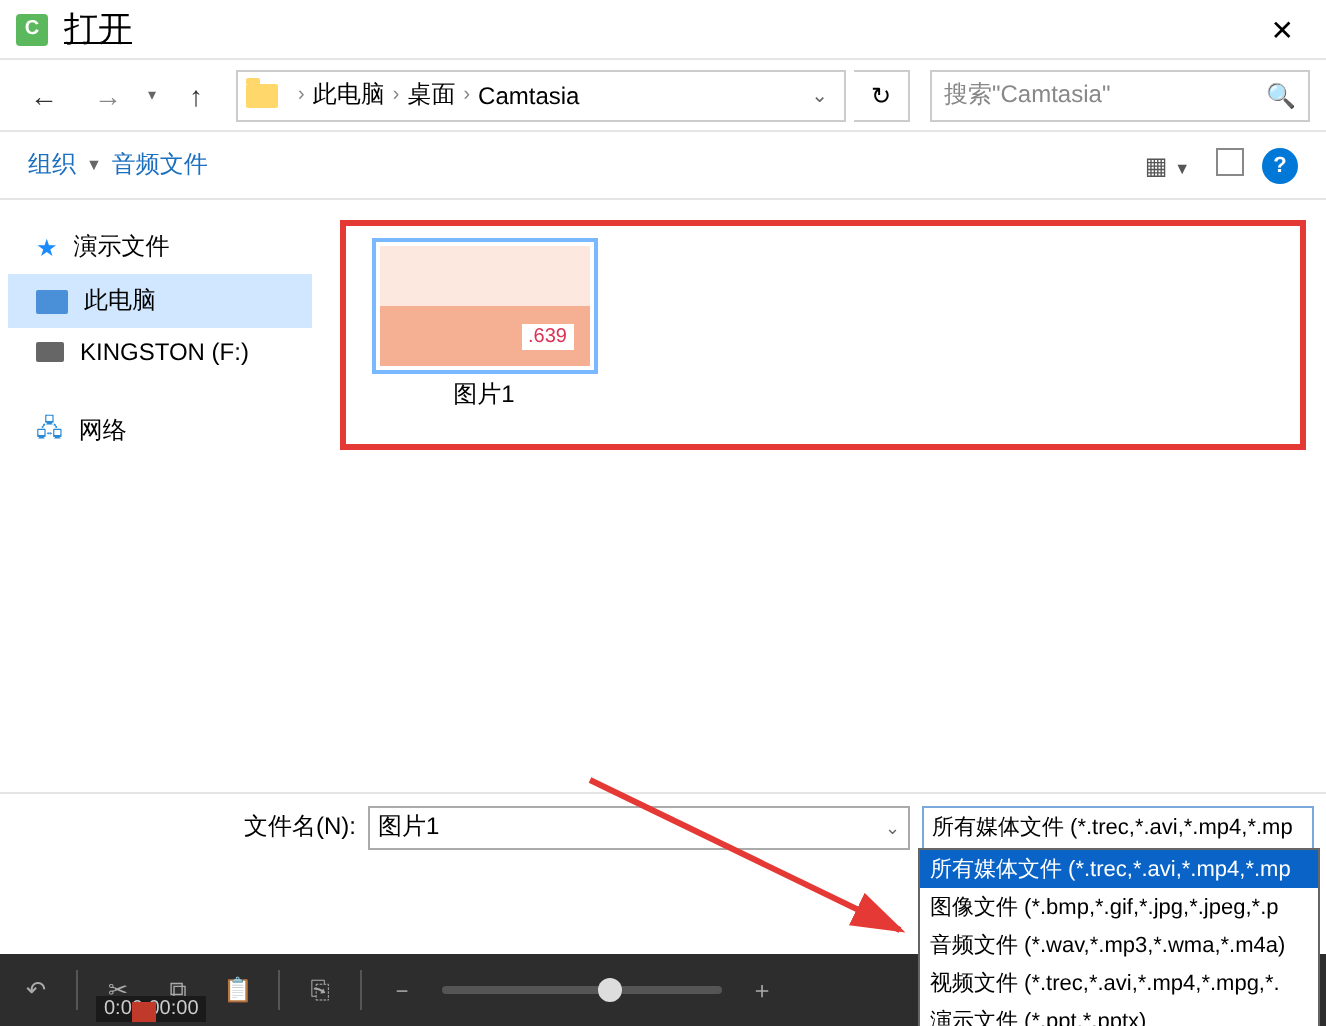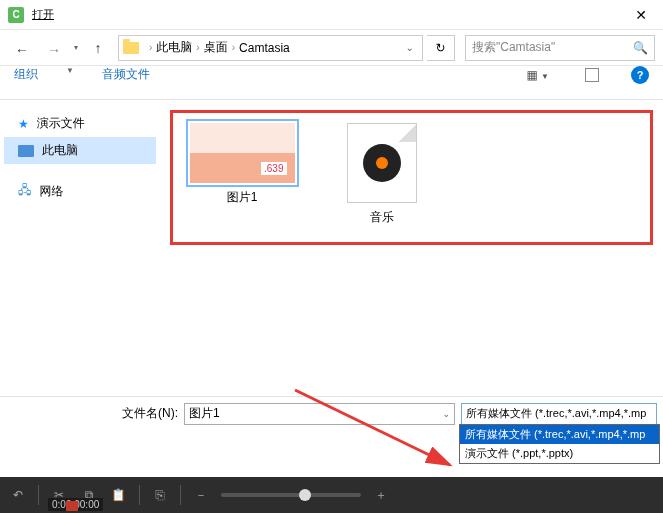--- a/index.html
+++ b/index.html
@@ -1,40 +1,40 @@
 <!DOCTYPE html>
 <html><head>
 <meta charset="utf-8">
 <style>
 * { margin: 0; padding: 0; box-sizing: border-box; font-family: "Microsoft YaHei", "Segoe UI", sans-serif; }
 body { width: 663px; height: 513px; background: #fff; overflow: hidden; position: relative; }
 
 
 .titlebar { height: 30px; display: flex; align-items: center; padding: 0 8px; border-bottom: 1px solid #e5e5e5; }
 .app-icon { width: 16px; height: 16px; background: #5cb85c; border-radius: 2px; margin-right: 8px; display: flex; align-items: center; justify-content: center; color: #fff; font-size: 10px; font-weight: bold; }
-.title { font-size: 11px; flex: 1; text-decoration: underline; }
+.title { font-size: 17px; flex: 1; text-decoration: underline; }
 .close { font-size: 14px; padding: 4px 8px; cursor: pointer; }
 
 
 .navbar { height: 36px; display: flex; align-items: center; padding: 0 8px; gap: 4px; border-bottom: 1px solid #e5e5e5; }
 .nav-btn { width: 28px; height: 24px; display: flex; align-items: center; justify-content: center; color: #888; font-size: 14px; cursor: pointer; }
 .nav-btn.active { color: #333; }
 .chev-down { font-size: 8px; color: #666; margin-left: 2px; }
 .up-btn { width: 24px; height: 24px; display: flex; align-items: center; justify-content: center; color: #333; font-size: 14px; cursor: pointer; margin: 0 4px; }
 .path-box { flex: 1; height: 26px; border: 1px solid #ccc; display: flex; align-items: center; padding: 0 4px; font-size: 12px; }
 .folder-icon { width: 16px; height: 12px; background: #ffd76a; border-radius: 1px; margin-right: 6px; position: relative; }
 .folder-icon::before { content: ""; position: absolute; top: -3px; left: 0; width: 7px; height: 3px; background: #ffd76a; border-radius: 1px 1px 0 0; }
 .crumb-sep { color: #888; margin: 0 4px; font-size: 10px; }
 .path-dd { margin-left: auto; font-size: 10px; color: #666; padding: 0 4px; }
 .refresh-btn { width: 28px; height: 26px; border: 1px solid #ccc; border-left: none; display: flex; align-items: center; justify-content: center; font-size: 12px; cursor: pointer; }
 .search-box { width: 190px; height: 26px; border: 1px solid #ccc; margin-left: 6px; display: flex; align-items: center; padding: 0 6px; font-size: 12px; color: #888; }
 .search-icon { margin-left: auto; font-size: 12px; color: #666; }
 
 
-.toolbar { height: 34px; display: flex; padding: 0 14px; gap: 28px; border-bottom: 1px solid #e5e5e5; font-size: 12px; color: #1a6fbf; }
+.toolbar { height: 34px; display: flex; align-items: center; padding: 0 14px; gap: 5px; border-bottom: 1px solid #e5e5e5; font-size: 12px; color: #1a6fbf; }
 .toolbar .spacer { flex: 1; }
 .toolbar-icon { color: #555; font-size: 12px; padding: 2px 4px; }
 .view-toggle { width: 14px; height: 14px; border: 1px solid #888; display: inline-block; }
 .help-icon { width: 18px; height: 18px; border-radius: 50%; background: #0078d7; color: #fff; display: flex; align-items: center; justify-content: center; font-size: 11px; font-weight: bold; }
 
 
 .main { display: flex; height: 290px; }
 .sidebar { width: 160px; padding: 10px 4px; font-size: 12px; }
 .side-item { display: flex; align-items: center; padding: 5px 14px; gap: 8px; cursor: pointer; }
 .side-item.selected { background: #d0e7ff; }
@@ -126,55 +126,56 @@
 <div class="main">
   <div class="sidebar">
     <div class="side-item">
       <span class="pin-icon">★</span>
       <span>演示文件</span>
     </div>
     <div class="side-item selected">
       <span class="pc-icon"></span>
       <span>此电脑</span>
     </div>
+    <div class="side-item">
+      <span class="usb-icon"></span>
+      <span>KINGSTON (F:)</span>
+    </div>
     <div class="sep"></div>
     <div class="side-item">
       <span class="net-icon">🖧</span>
       <span>网络</span>
     </div>
   </div>
   <div class="content">
     <div class="red-box">
       <div class="file-item sel">
         <div class="thumb img1"></div>
         <div class="file-label">图片1</div>
       </div>
-      <div class="file-item">
-        <div class="thumb music">
-            <div class="disc"></div>
-          </div>
-        <div class="file-label">音乐</div>
-      </div>
     </div>
   </div>
 </div>
 
 <div class="filename-row">
   <span class="filename-label">文件名(N):</span>
   <div class="filename-input">
     <span>图片1</span>
     <span class="fn-dd">⌄</span>
   </div>
   <div class="filter-sel">
     <span>所有媒体文件 (*.trec,*.avi,*.mp4,*.mp</span>
   </div>
 </div>
 
 <div class="filter-list">
   <div class="opt sel">所有媒体文件 (*.trec,*.avi,*.mp4,*.mp</div>
+  <div class="opt">图像文件 (*.bmp,*.gif,*.jpg,*.jpeg,*.p</div>
+  <div class="opt">音频文件 (*.wav,*.mp3,*.wma,*.m4a)</div>
+  <div class="opt">视频文件 (*.trec,*.avi,*.mp4,*.mpg,*.</div>
   <div class="opt">演示文件 (*.ppt,*.pptx)</div>
 </div>
 
 <svg class="arrow" width="180" height="100">
   <defs>
       <marker id="ah" markerWidth="10" markerHeight="10" refX="8" refY="3" orient="auto">
         <path d="M0,0 L9,3 L0,6 Z" fill="#e53935"></path>
       </marker>
     </defs>
   <line x1="5" y1="5" x2="160" y2="80" stroke="#e53935" stroke-width="3" marker-end="url(#ah)"></line>

